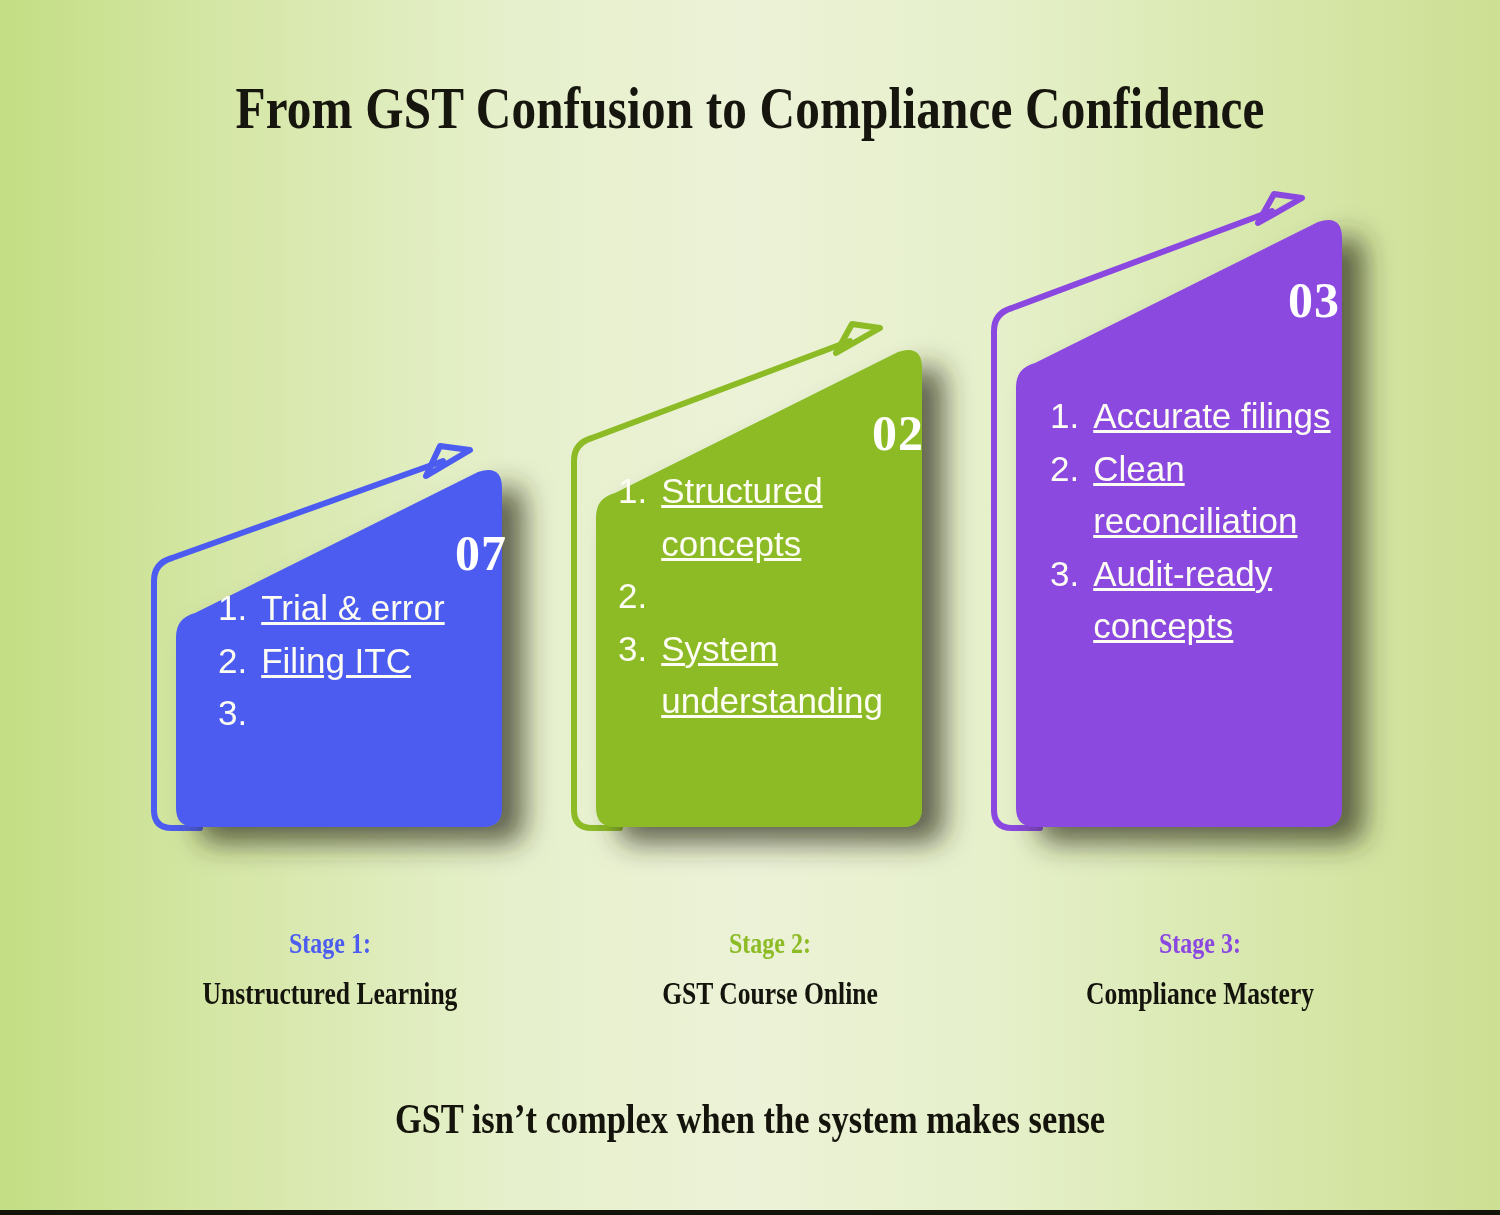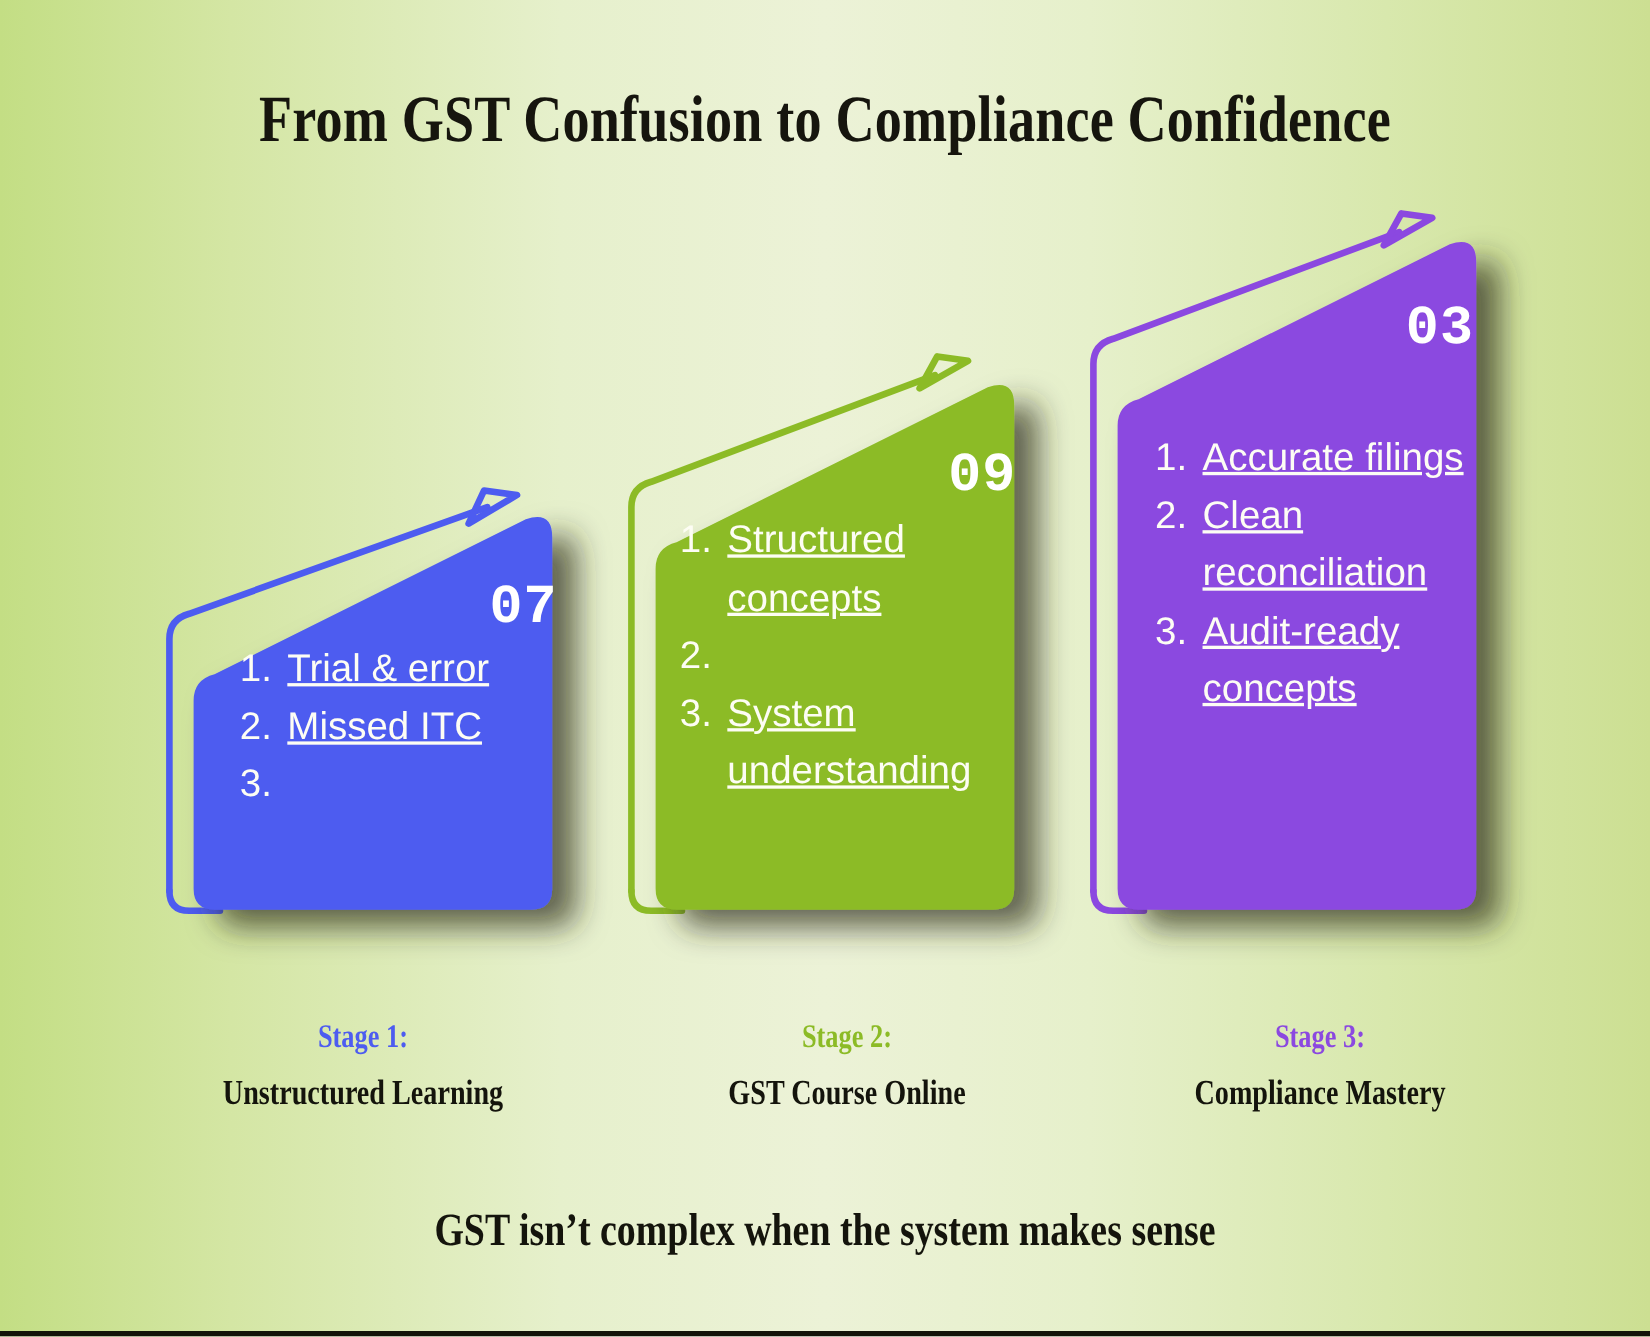--- a/index.html
+++ b/index.html
@@ -49,21 +49,21 @@
   
   .board{ position:absolute; left:0; top:0; width:1500px; height:1215px; }
 
   .card-slot{ position:absolute; }
 
   .card-svg{ position:absolute; left:0; top:0; overflow:visible; }
 
   .card-number{
     position:absolute;
     color:#ffffff;
-    font-family:Liberation Mono, monospace;
+    font-family:Liberation Serif, serif;
     font-weight:700;
     font-size:50px;
     line-height:1;
     letter-spacing:1px;
   }
 
   .card-list{
     position:absolute;
     color:#fdfdf4;
     font-size:35px;
@@ -139,41 +139,41 @@
       <path d="M 36 368 L 36 197 Q 36 178 55 173 L 338 32 Q 362 24 362 48 L 362 368 Q 362 387 343 387 L 55 387 Q 36 387 36 368 Z" fill="#4d5cf0" filter="url(#sh1)"></path>
     </svg>
     <div class="card-number" style="right:33px; top:88px;">07</div>
     <ul class="card-list" style="left:78px; top:142px; width:270px;">
       <li>
         <span class="idx">1.</span>
         <span class="txt">Trial &amp; error</span>
       </li>
       <li>
         <span class="idx">2.</span>
-        <span class="txt">Missed ITC</span>
+        <span class="txt">Filing ITC</span>
       </li>
       <li>
         <span class="idx">3.</span>
       </li>
     </ul>
   </div>
 
   <div class="card-slot" style="left:560px; top:320px; width:400px; height:530px;">
     <svg class="card-svg" width="400" height="530" viewBox="0 0 400 530">
       <defs>
         <filter id="sh2" x="-30%" y="-30%" width="180%" height="180%">
           <feDropShadow dx="22" dy="16" stdDeviation="14" flood-color="#2d2d1c" flood-opacity="0.72"></feDropShadow>
         </filter>
       </defs>
       <path d="M 14 490 L 14 141 Q 14 123 32 118 L 290 21" fill="none" stroke="#8cbb26" stroke-width="6" stroke-linecap="round" stroke-linejoin="round"></path>
       <path d="M 14 490 Q 14 508 32 508 L 60 508" fill="none" stroke="#8cbb26" stroke-width="6" stroke-linecap="round" stroke-linejoin="round"></path>
       <path d="M 276 33 L 320 8 L 292 4 Z" fill="none" stroke="#8cbb26" stroke-width="6" stroke-linejoin="round"></path>
       <path d="M 36 488 L 36 197 Q 36 178 55 173 L 338 32 Q 362 24 362 48 L 362 488 Q 362 507 343 507 L 55 507 Q 36 507 36 488 Z" fill="#8cbb26" filter="url(#sh2)"></path>
     </svg>
-    <div class="card-number" style="right:36px; top:88px;">09</div>
+    <div class="card-number" style="right:36px; top:88px;">02</div>
     <ul class="card-list" style="left:58px; top:145px; width:310px;">
       <li>
         <span class="idx">1.</span>
         <span class="txt">Structured concepts</span>
       </li>
       <li>
         <span class="idx">2.</span>
       </li>
       <li>
         <span class="idx">3.</span>

